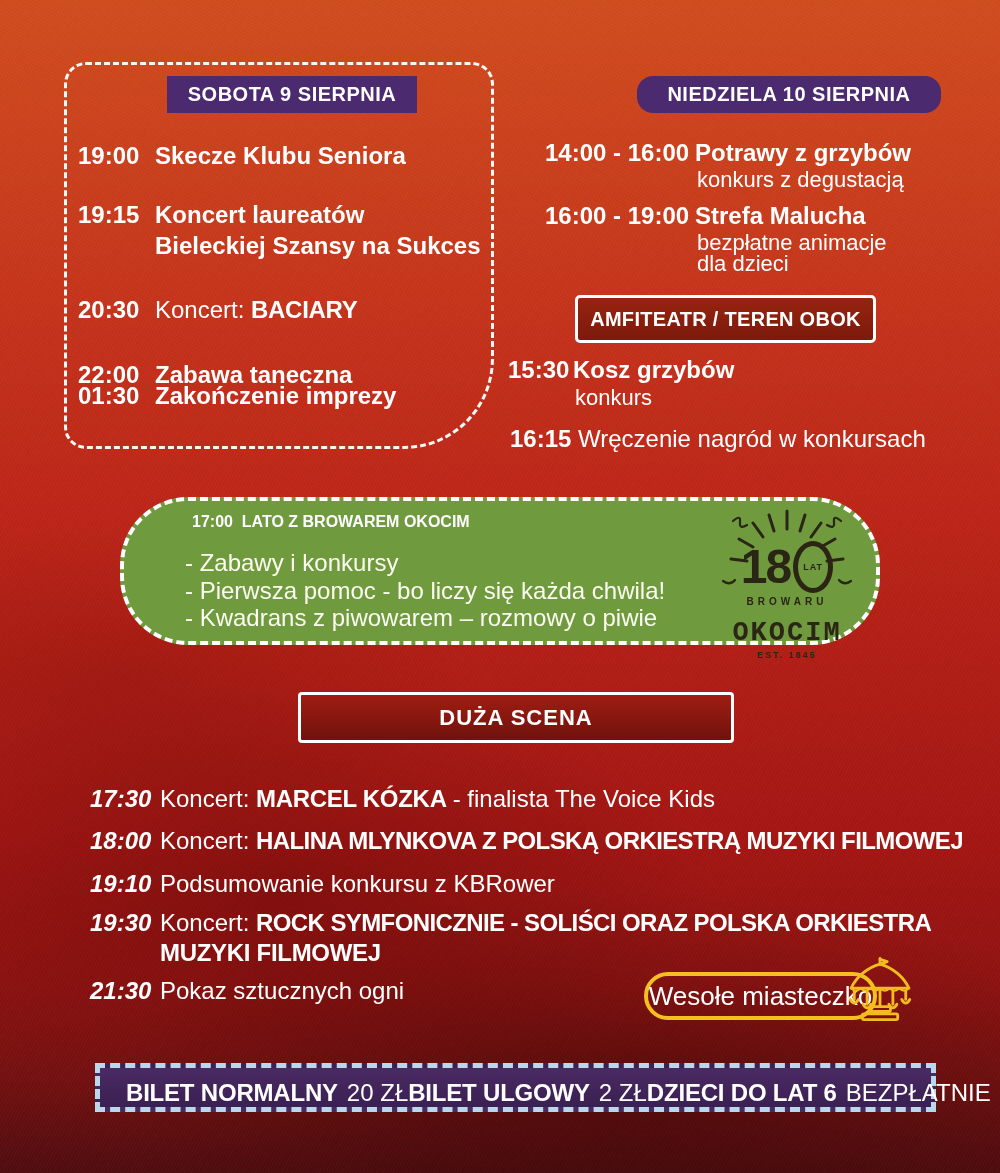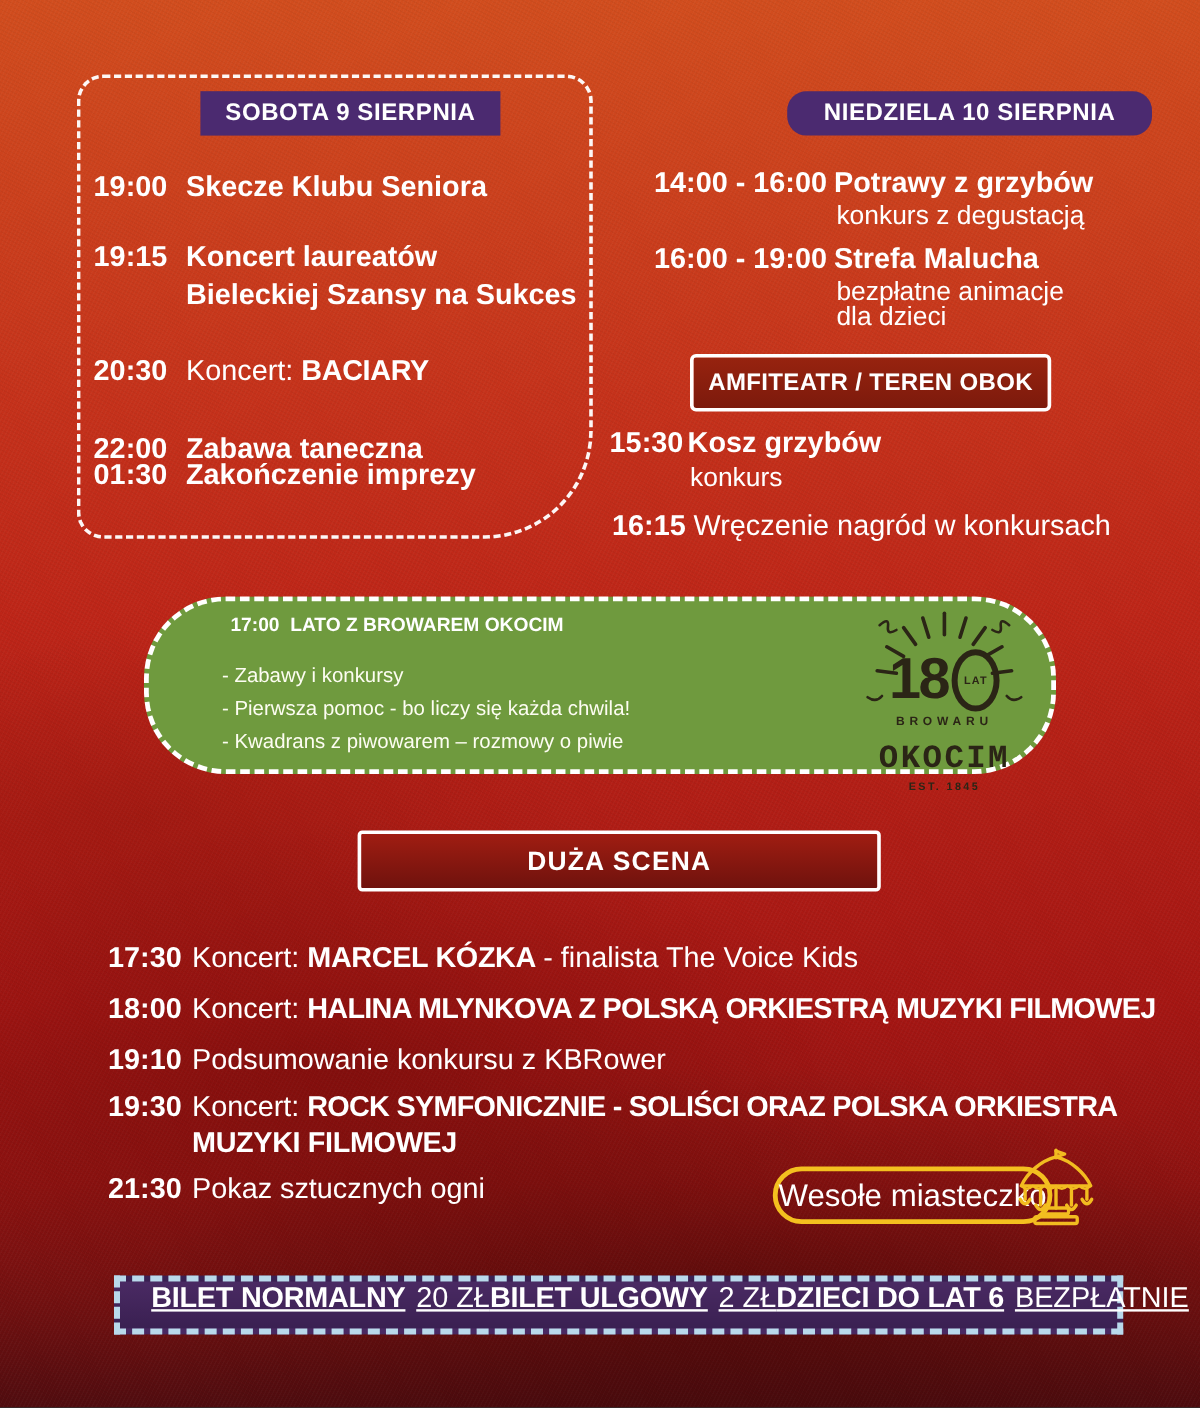--- a/index.html
+++ b/index.html
@@ -34,25 +34,25 @@
   .nowrap{white-space:nowrap;}
 
   
   .sat-box{left:64px;top:62px;width:424px;height:381px;
     border:3px dashed rgba(255,255,255,.96);
     border-radius:22px 22px 90px 22px;}
 
   .badge{background:#4b2a70;color:#fff;font-weight:700;font-size:20px;
     letter-spacing:.5px;display:flex;align-items:center;justify-content:center;}
   .sat-badge{left:167px;top:76px;width:250px;height:37px;}
-  .sun-badge{left:656px;top:76px;width:304px;height:37px;border-radius:16px;}
+  .sun-badge{left:637px;top:76px;width:304px;height:37px;border-radius:16px;}
 
   .ev{font-size:24px;line-height:30px;}
   .ev .time{font-weight:700;display:inline-block;}
-  .ev .tw70{min-width:70px;}
+  .ev .tw70{min-width:70px;font-style:italic;}
   .ev .tw77{min-width:77px;}
   .ev .tw150{min-width:150px;}
   .ev .tw65{min-width:65px;}
   .ttl{font-weight:700;}
   .semi{font-weight:700;}
   .reg{font-weight:400;}
   .sub{font-size:22px;font-weight:400;line-height:27px;}
   .xb{font-weight:800;letter-spacing:-.3px;}
 
   
@@ -60,21 +60,21 @@
     background:linear-gradient(180deg,#97230f,#7c1a0c);
     border:3px solid #fff;border-radius:5px;
     display:flex;align-items:center;justify-content:center;
     font-size:20px;font-weight:800;letter-spacing:.3px;}
 
   
   .green-box{left:120px;top:497px;width:760px;height:148px;
     background:#6f9a3e;
     border:4px dashed #fff;border-radius:68px;box-sizing:border-box;}
   .green-head{left:192px;top:513px;font-size:16px;font-weight:700;}
-  .green-bullets{left:185px;top:549px;font-size:17px;line-height:27.5px;font-weight:400;color:#fdfdf2;}
+  .green-bullets{left:185px;top:549px;font-size:24px;line-height:27.5px;font-weight:400;color:#fdfdf2;}
 
   
   .okocim{left:703px;top:503px;width:168px;height:140px;color:#2b2516;
     display:flex;flex-direction:column;align-items:center;padding-top:38px;box-sizing:border-box;}
   .ok-number{display:flex;align-items:center;font-weight:800;font-size:48px;line-height:42px;letter-spacing:-2px;}
   .lat-oval{width:30px;height:42px;border:5px solid #2b2516;border-radius:50%;
     display:flex;align-items:center;justify-content:center;
     font-size:9px;font-weight:800;letter-spacing:1px;margin-left:3px;}
   .ok-browaru{font-size:10px;font-weight:700;letter-spacing:4px;margin-top:3px;}
   .ok-name{font-size:27px;font-weight:800;letter-spacing:2px;margin-top:11px;font-family:Liberation Mono, monospace;}
@@ -93,22 +93,22 @@
   .funfair-pill{left:644px;top:972px;width:233px;height:48px;
     border:4px solid #f4c01f;border-radius:30px;box-sizing:border-box;
     display:flex;align-items:center;justify-content:center;
     font-size:26px;font-weight:400;color:#fff;}
   .carousel{left:843px;top:952px;width:74px;height:74px;}
 
   
   .tickets{left:95px;top:1063px;width:841px;height:49px;
     background:linear-gradient(180deg,#4a2a63,#3a2052);
     border:5px dashed #b9d9eb;box-sizing:border-box;
-    display:flex;align-items:flex-start;justify-content:space-between;
-    padding:0 26px;text-decoration:underline;}
+    display:flex;align-items:flex-end;justify-content:space-between;
+    padding:0 26px;}
   .tk{font-size:24px;white-space:nowrap;}
   .tk .lab{font-weight:800;letter-spacing:-.2px;}
   .tk .val{font-weight:400;margin-left:9px;}
   .payment{left:96px;top:1113px;width:188px;height:26px;
     background:#401823;border:2px solid #fff;
     display:flex;align-items:center;justify-content:center;
     font-size:13px;font-weight:700;letter-spacing:1px;}
 </style>
 </head>
 <body>

